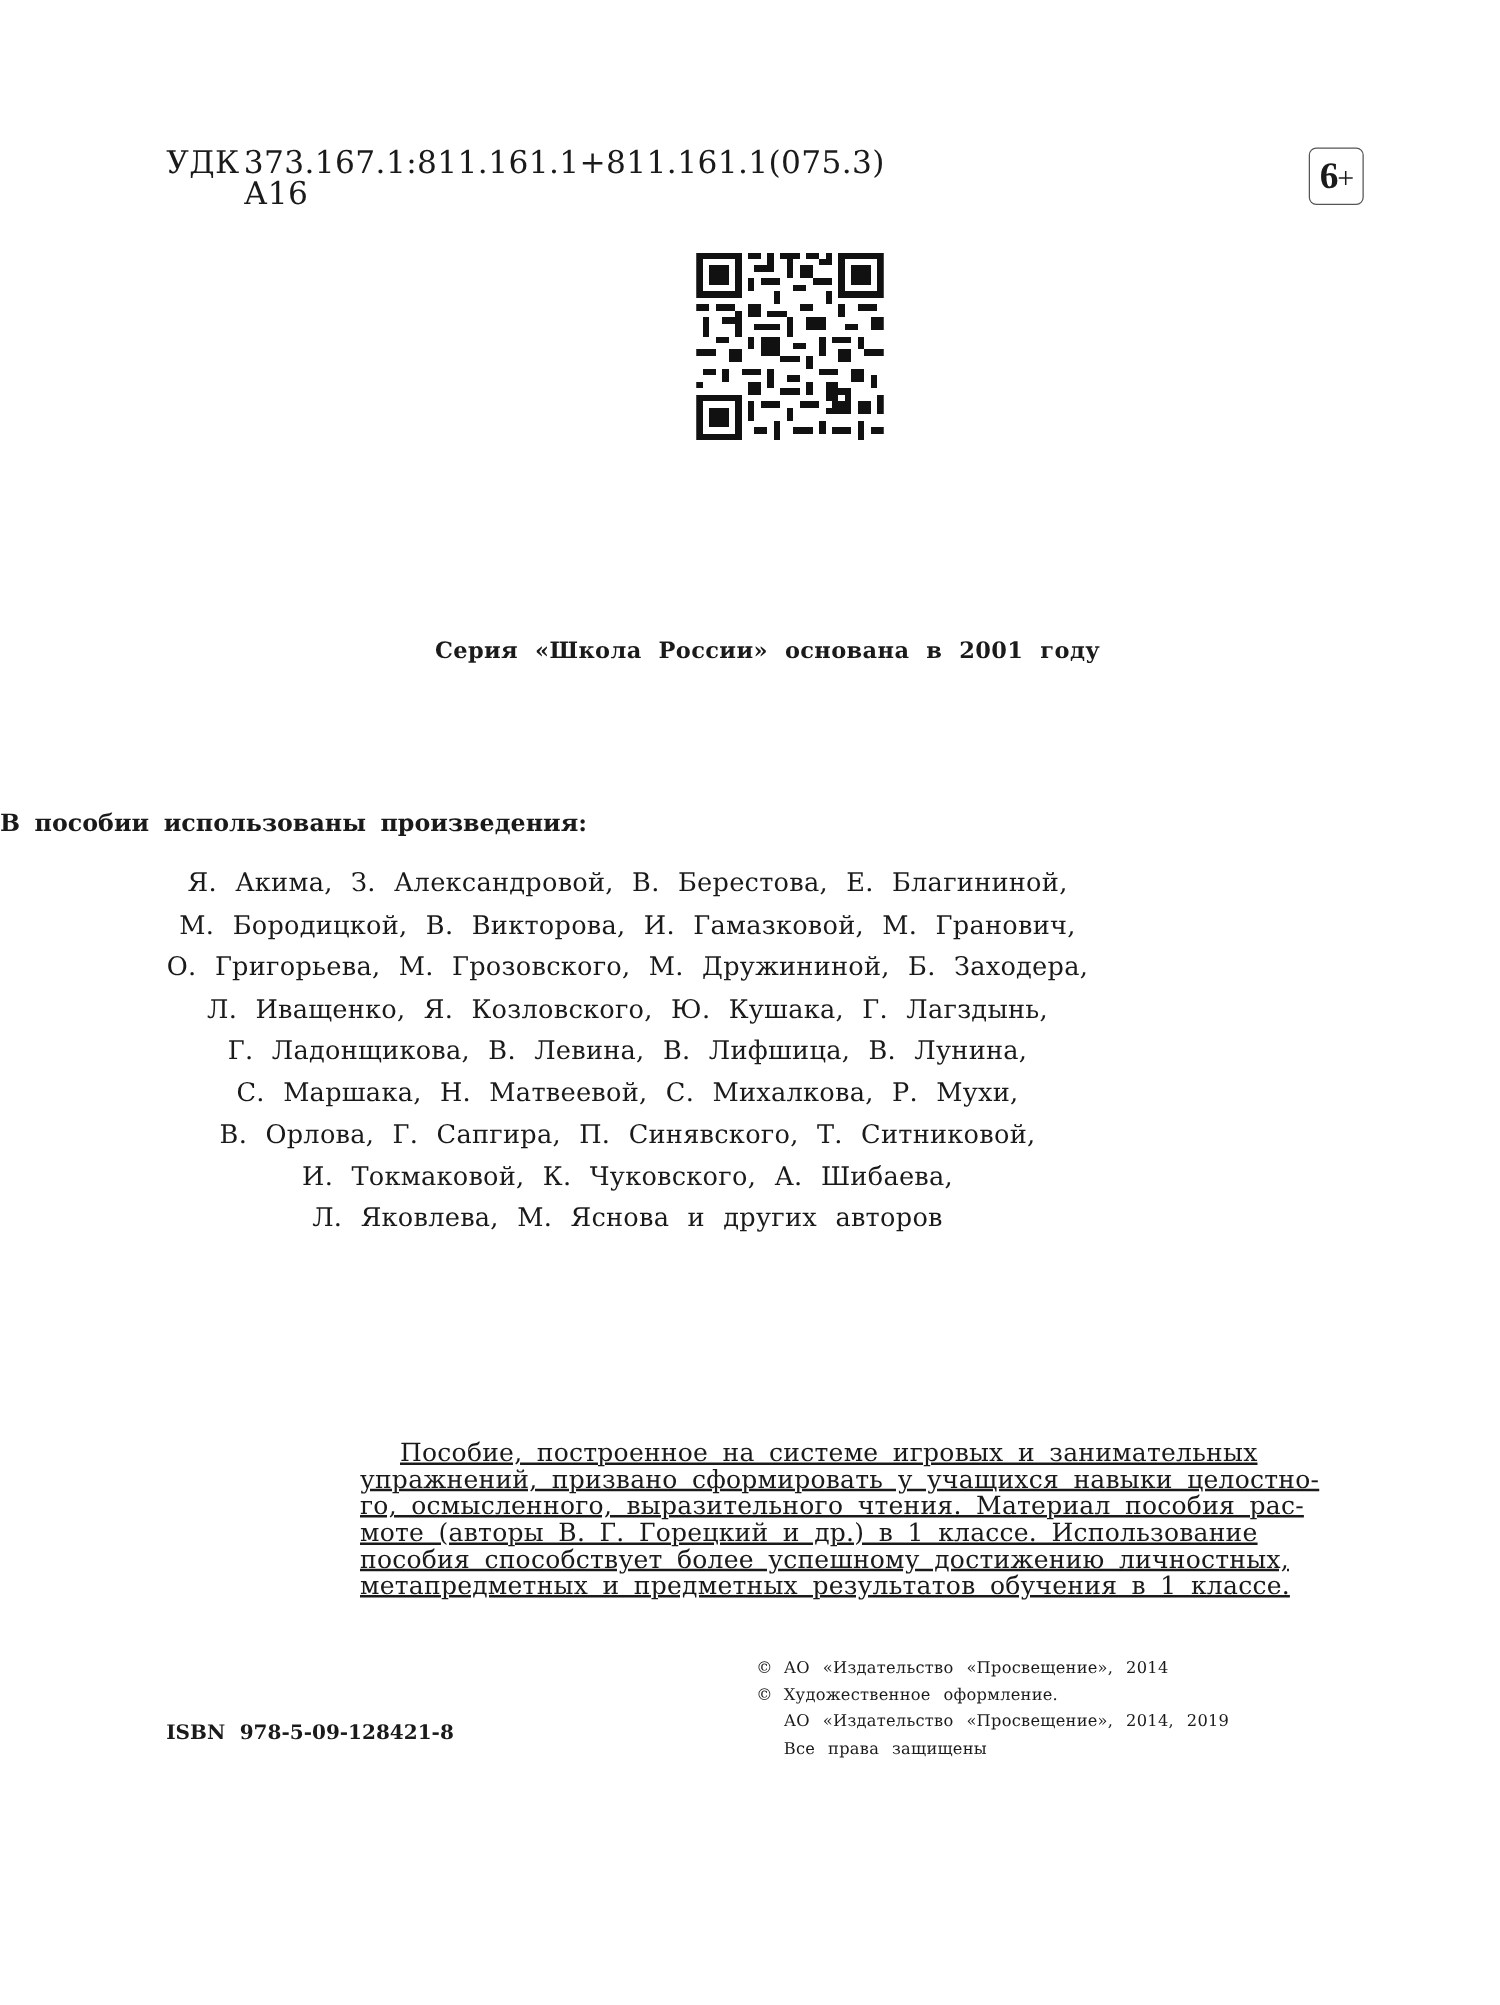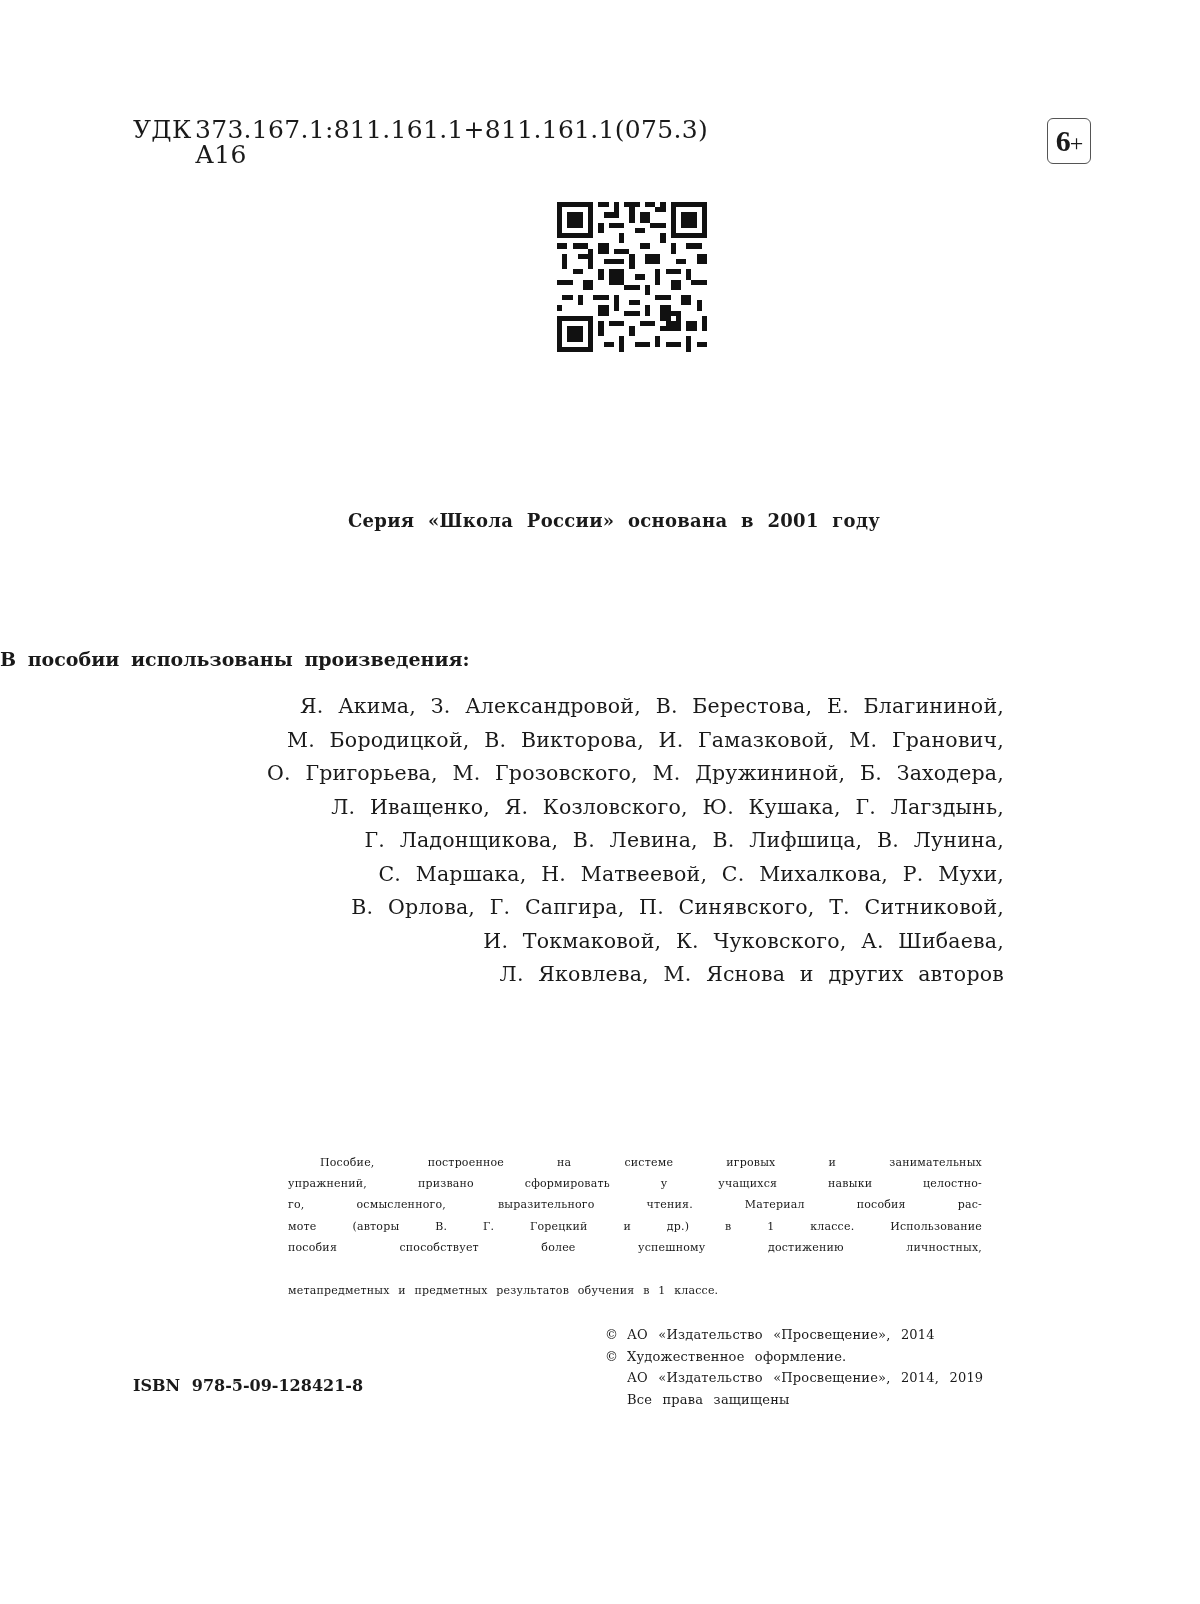--- a/index.html
+++ b/index.html
@@ -22,31 +22,31 @@
   .qr { left: 557px; top: 202px; width: 150px; height: 150px; }
   .series {
     left: 0; width: 1200px; top: 510px; text-align: center;
     font-size: 18px; font-weight: bold; word-spacing: 7px; letter-spacing: 0.3px; margin-left: 14px;
   }
   .works-heading {
     left: 0; width: 1060px; top: 648px; text-align: left;
     font-size: 19px; font-weight: bold; word-spacing: 5px;
   }
   .authors {
-    left: 0; width: 1004px; top: 690px; text-align: right;
+    left: 0; width: 1004px; top: 690px; text-align: center;
     font-size: 20.5px; line-height: 33.5px; word-spacing: 8px; letter-spacing: 0.2px;
   }
   .authors .line { display: block; white-space: nowrap; }
   .desc {
     left: 288px; width: 694px; top: 1152px;
-    font-size: 11px; line-height: 21.2px; word-spacing: 5px; letter-spacing: 0.2px;
+    font-size: 20px; line-height: 21.2px; word-spacing: 5px; letter-spacing: 0.2px; text-decoration: underline;
   }
   .desc .line { display: block; white-space: nowrap; text-align: justify; text-align-last: justify; }
   .desc .line.first { text-indent: 32px; }
-  .desc .line.last { text-align-last: left; margin-top: 22px; }
+  .desc .line.last { text-align-last: left; }
   .isbn { left: 133px; top: 1376px; font-size: 16px; font-weight: bold; word-spacing: 6px; }
   .copyright { left: 605px; top: 1324px; font-size: 13px; line-height: 21.5px; word-spacing: 6px; letter-spacing: 0.2px; }
   .copyright .line { display: block; white-space: nowrap; }
   .copyright .c { display: inline-block; width: 22px; }
 </style>
 </head>
 <body>
 
 <div class="abs biblio">
   <div class="row">

